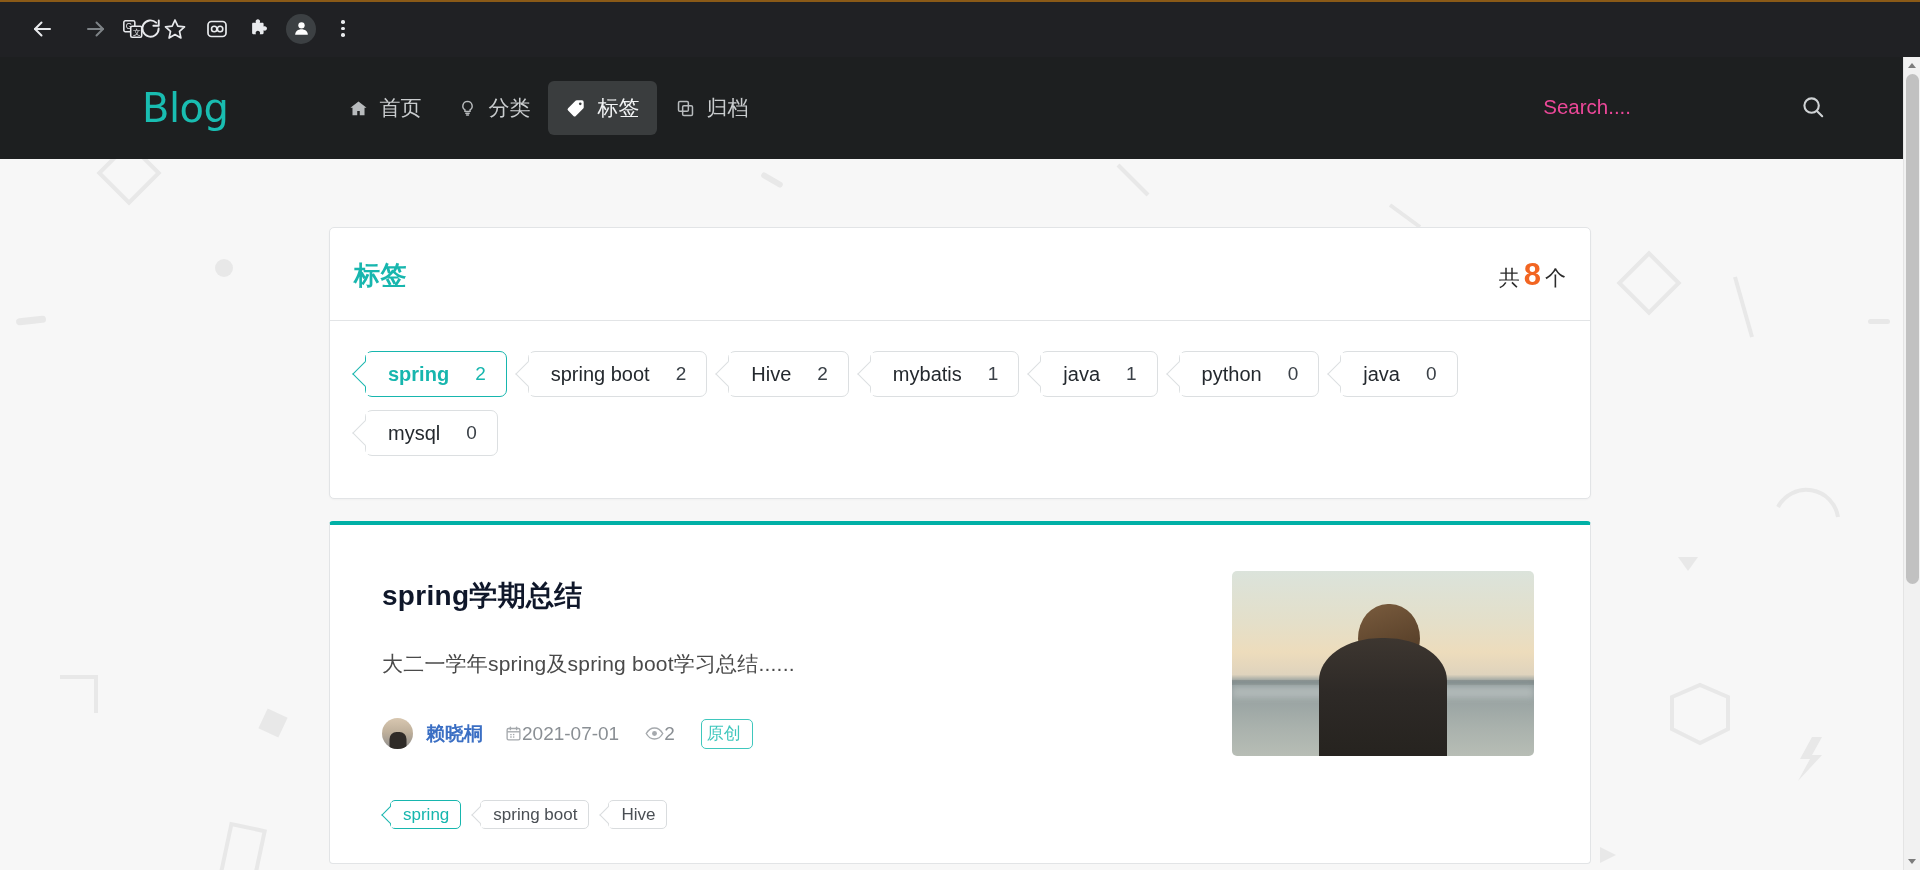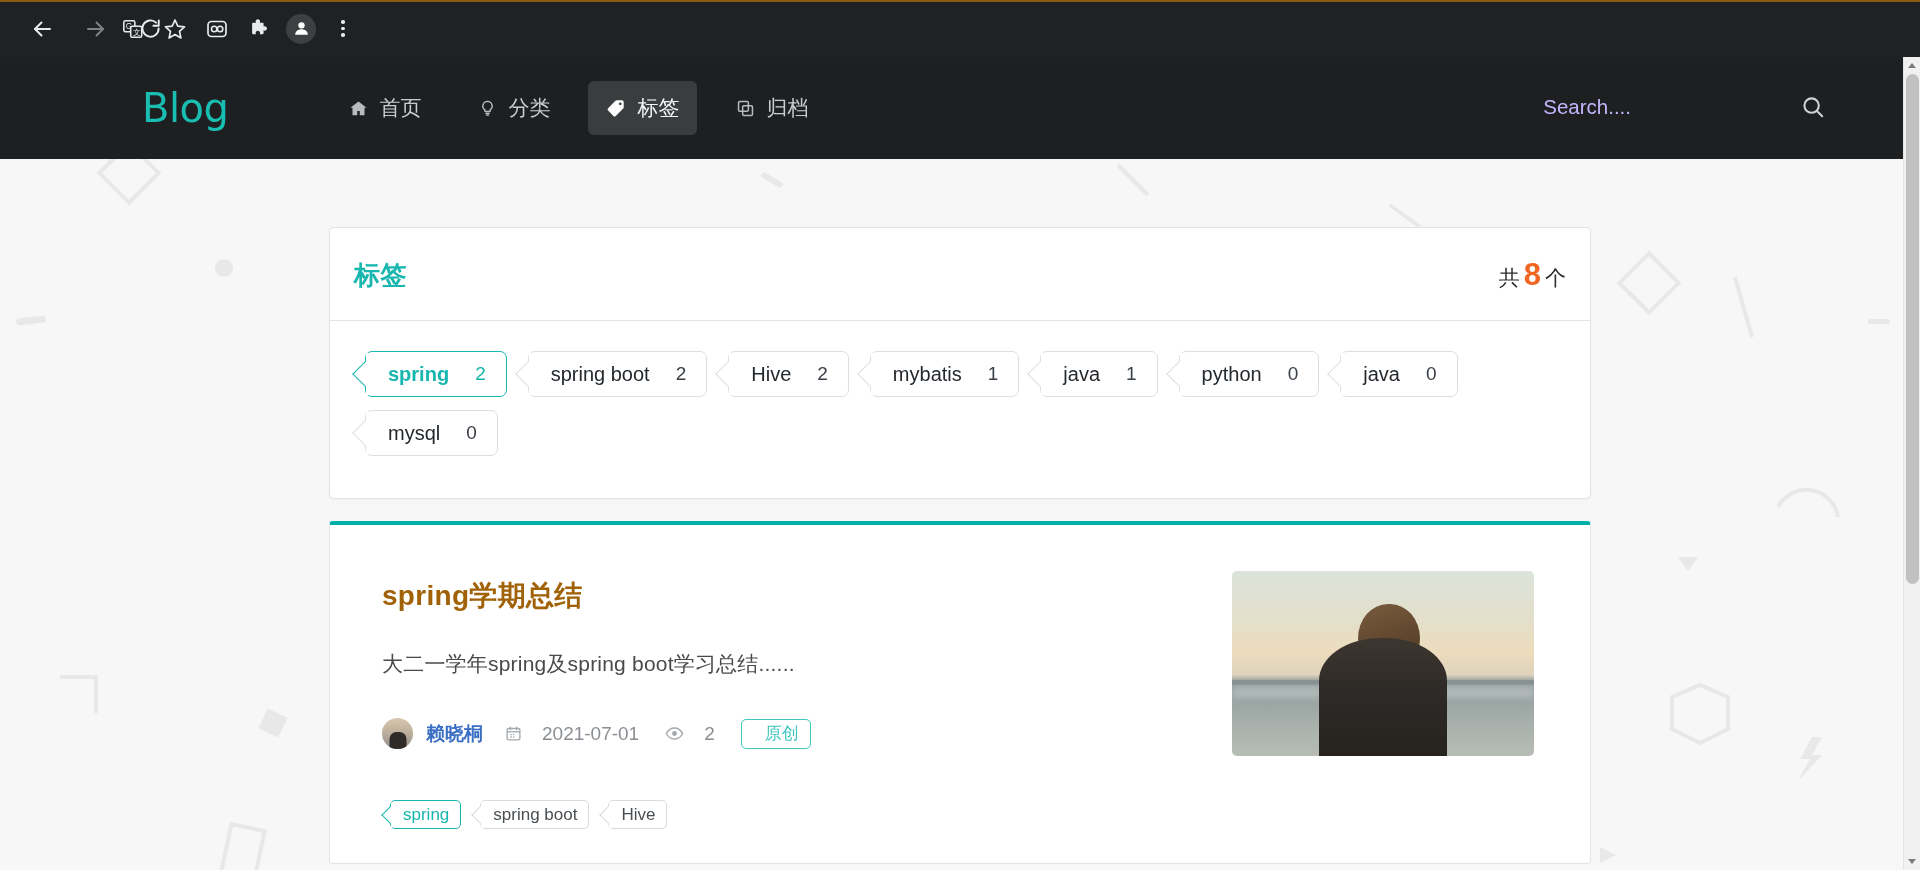--- a/index.html
+++ b/index.html
@@ -109,21 +109,21 @@
     font-size: 40px;
     font-weight: 400;
     letter-spacing: -0.5px;
     margin-left: 130px;
     font-family: "DejaVu Sans", sans-serif;
   }
   .nav-links {
     display: flex;
     align-items: center;
     margin-left: 102px;
-    gap: 20px;
+    gap: 0;
     justify-content: space-between;
   }
   .nav-link {
     display: flex;
     align-items: center;
     gap: 11px;
     padding: 13px 18px;
     border-radius: 6px;
     color: #c9ccce;
     font-size: 21px;
@@ -142,21 +142,21 @@
 
   .nav-search {
     margin-left: auto;
     margin-right: 95px;
     display: flex;
     align-items: center;
     gap: 170px;
     padding-bottom: 2px;
   }
   .nav-search .search-ph {
-    color: #c4b5fd;
+    color: #ec4899;
     font-size: 20.5px;
     font-family: "Liberation Sans", sans-serif;
   }
   .nav-search .search-ico { color: #cfd2d4; display: flex; }
 
   
   .content {
     position: relative;
     z-index: 3;
     width: 1262px;
@@ -266,21 +266,21 @@
     border: 1px solid #e2e4e6;
     border-top: 4px solid #00b0a6;
     border-radius: 4px;
     padding: 46px 56px 34px 52px;
   }
   .post-row { display: flex; justify-content: space-between; align-items: flex-start; gap: 30px; }
   .post-left { flex: 1 1 auto; min-width: 0; padding-top: 6px; }
   .post-title {
     font-size: 28px;
     font-weight: 700;
-    color: #a16207;
+    color: #0f172a;
     letter-spacing: 0.3px;
   }
   .post-desc {
     margin-top: 35px;
     font-size: 21px;
     color: #4a4a4a;
     letter-spacing: 0.2px;
   }
   .post-meta {
     margin-top: 40px;
@@ -307,32 +307,32 @@
   }
   .post-author {
     color: #3b6fc4;
     font-size: 19px;
     font-weight: 700;
     margin-right: 22px;
   }
   .meta-item {
     display: inline-flex;
     align-items: center;
-    gap: 20px;
+    gap: 0;
     color: #8a8f94;
     font-size: 19px;
     margin-right: 26px;
   }
   .meta-item .mi-ico { display: flex; align-items: center; color: #a5a9ad; }
   .badge-yuanchuang {
     border: 1px solid #3fc7bd;
     color: #3fc7bd;
     border-radius: 5px;
     font-size: 17px;
-    padding: 5px 11px 6px 23px;
+    padding: 5px 11px 6px 5px;
     white-space: nowrap;
     line-height: 1;
   }
   .post-badge-wrap { display: flex; align-items: center; }
 
   .post-thumb {
     width: 302px;
     height: 185px;
     border-radius: 5px;
     overflow: hidden;

